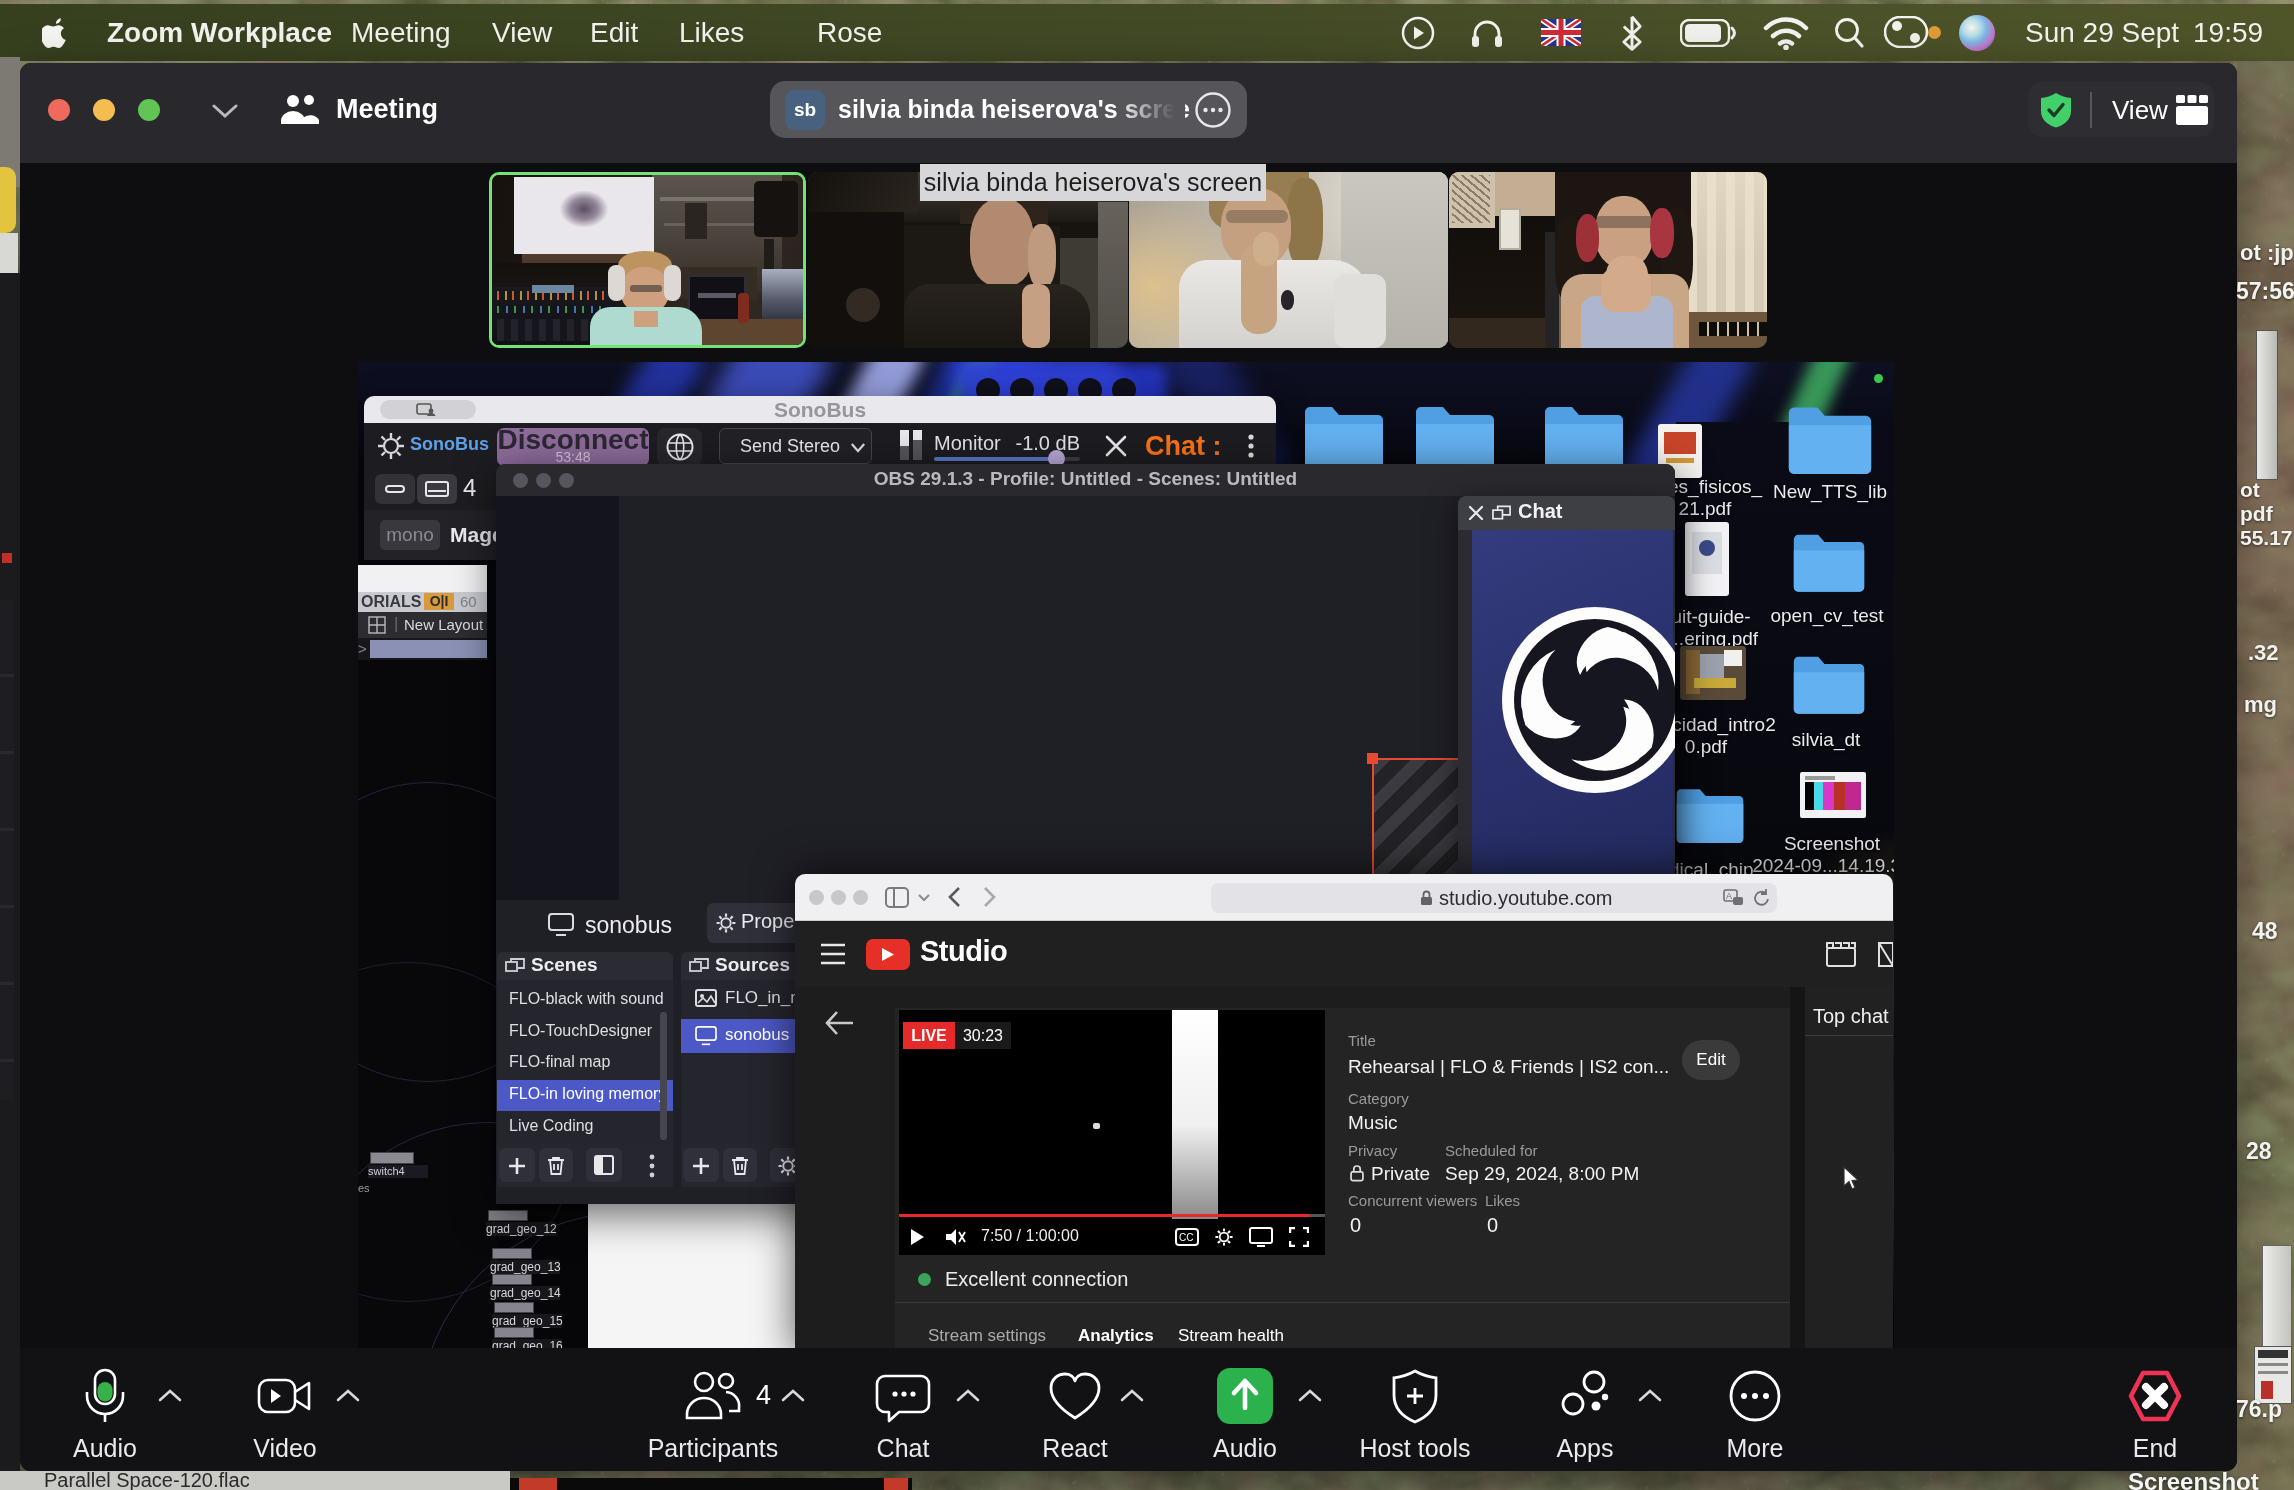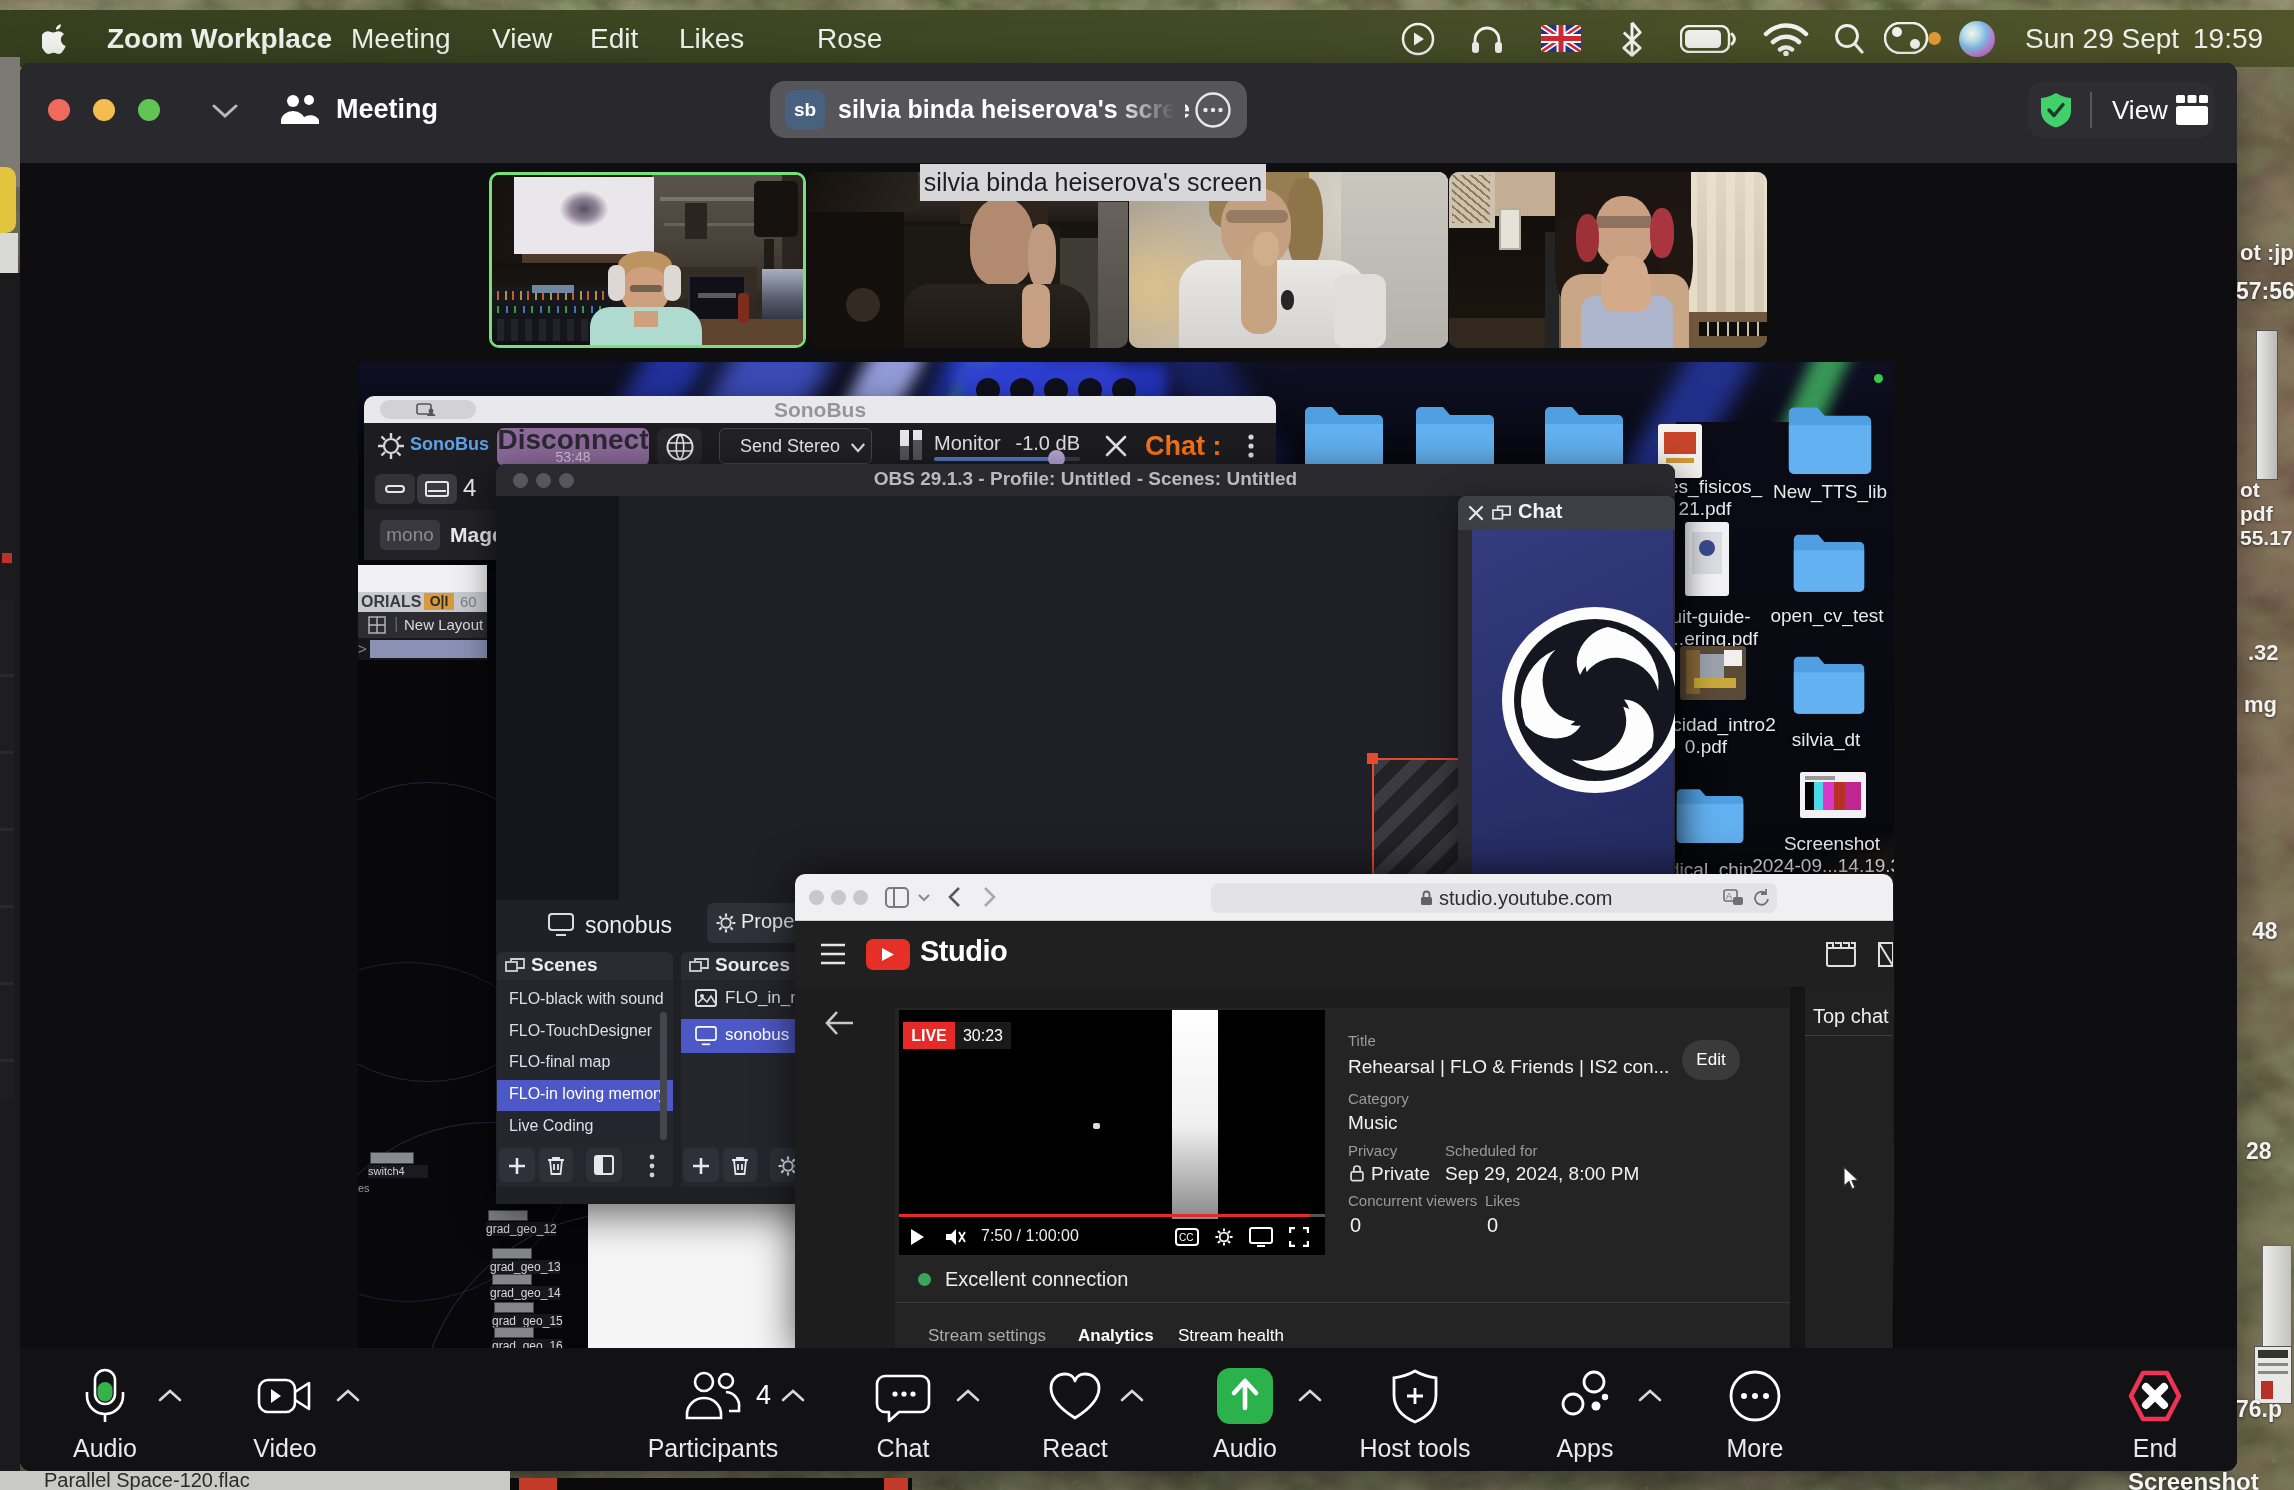--- a/index.html
+++ b/index.html
@@ -6,21 +6,21 @@
 #bg{left:0;top:0;width:2294px;height:1490px;
 background:
 radial-gradient(220px 320px at 2270px 120px,#6b5a47 0%,transparent 70%),
 radial-gradient(200px 300px at 2250px 420px,#756152 0%,transparent 70%),
 radial-gradient(180px 260px at 2280px 700px,#5c6343 0%,transparent 70%),
 radial-gradient(200px 300px at 2250px 960px,#6e5b4b 0%,transparent 70%),
 radial-gradient(220px 320px at 2280px 1250px,#5d6244 0%,transparent 70%),
 radial-gradient(300px 200px at 120px 80px,#8a887d 0%,transparent 70%),
 radial-gradient(400px 120px at 900px 60px,#4c5229 0%,transparent 70%),
 linear-gradient(180deg,#49502b 0px,#54563c 80px,#5e5a46 300px,#655a4a 700px,#5d5c44 1100px,#585a40 1490px)}
-#menubar{left:0;top:10px;width:2294px;height:57px;background:linear-gradient(90deg,#363f1e 0%,#3c4522 25%,#434a26 55%,#4b5128 80%,#4f5429 100%);color:#f2f2ee;font-size:28px}
+#menubar{left:0;top:4px;width:2294px;height:57px;background:linear-gradient(90deg,#363f1e 0%,#3c4522 25%,#434a26 55%,#4b5128 80%,#4f5429 100%);color:#f2f2ee;font-size:28px}
 .mi{position:absolute;top:13px;font-weight:400}
 #zoomwin{left:20px;top:63px;width:2217px;height:1408px;background:#0e0e11;border-radius:11px;box-shadow:0 18px 50px rgba(0,0,0,.55)}
 #ztitle{left:0;top:0;width:2217px;height:100px;background:#29282c;border-radius:11px 11px 0 0}
 #ztoolbar{left:0;top:1285px;width:2217px;height:123px;background:#121215;border-radius:0 0 11px 11px}
 .tl{position:absolute;top:36px;width:22px;height:22px;border-radius:50%}
 #tooltip{left:900px;top:101px;width:346px;height:37px;background:#d7d7d9;color:#1e1e1e;font-size:25px;text-align:center;line-height:37px}
 .thumb{position:absolute;top:109px;height:176px;border-radius:10px;overflow:hidden;background:#222}
 #screen{left:338px;top:299px;width:1536px;height:995px;background:#06070c;overflow:hidden}
 .lbl{position:absolute;color:#e9e9ee;font-size:25px;text-align:center}
 #td{left:0;top:0;width:1536px;height:995px}

